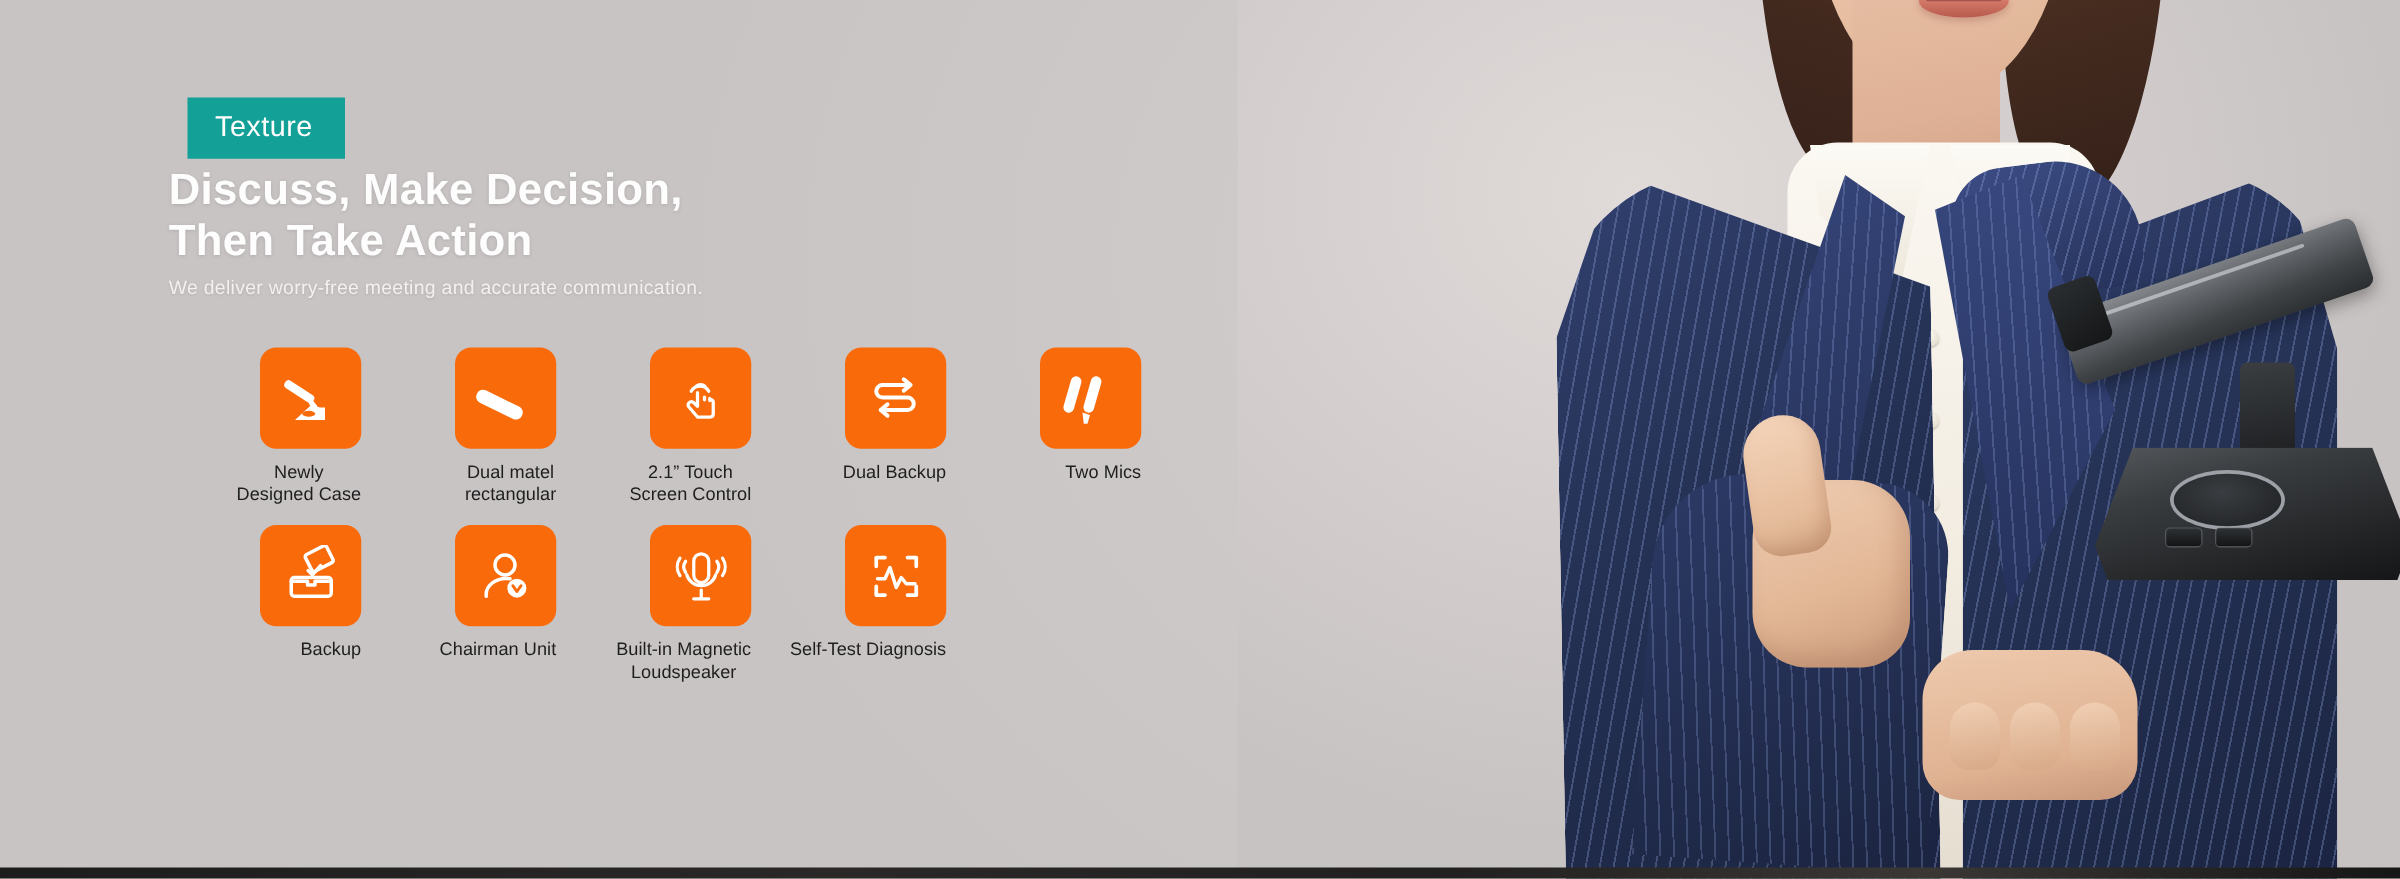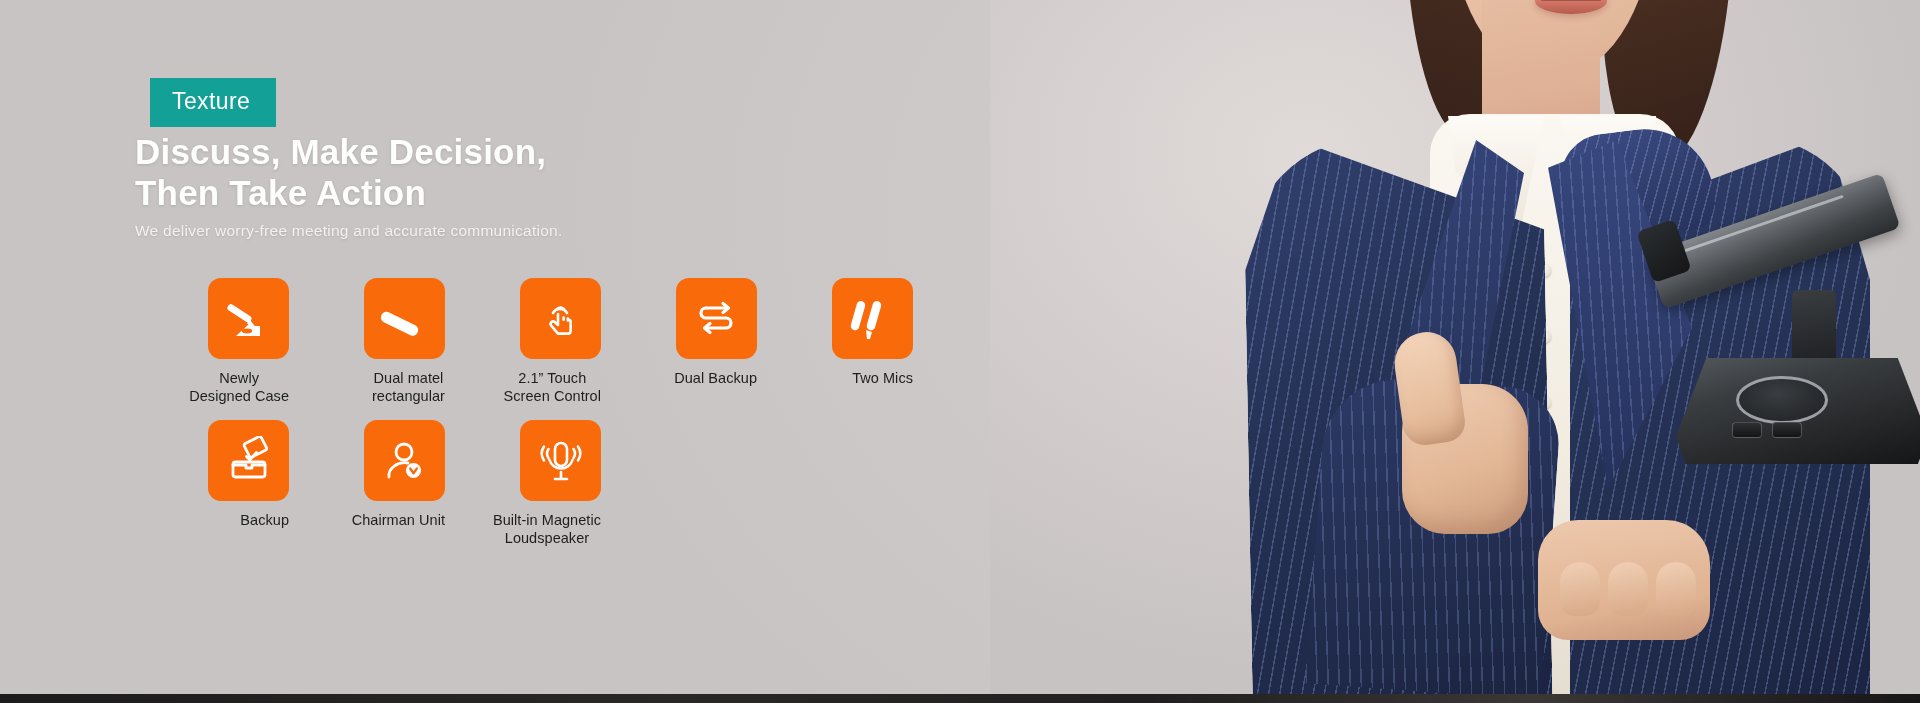--- a/index.html
+++ b/index.html
@@ -421,18 +421,30 @@
             <path d="M12.5 13 a8 8 0 0 0 0 9"></path>
             <path d="M8 10.5 a12.5 12.5 0 0 0 0 14"></path>
             <path d="M37.5 13 a8 8 0 0 1 0 9"></path>
             <path d="M42 10.5 a12.5 12.5 0 0 1 0 14"></path>
           </svg>
         </div>
         <div class="cap">Built-in Magnetic
 Loudspeaker</div>
       </div>
 
+      <div class="cell r2">
+        <div class="tile">
+          <svg width="50" height="50" viewBox="0 0 50 50" fill="none" stroke="#fff" stroke-width="3" stroke-linecap="round" stroke-linejoin="round">
+            <path d="M9 17 V10 h7"></path>
+            <path d="M41 17 V10 h-7"></path>
+            <path d="M9 33 v7 h7"></path>
+            <path d="M41 33 v7 h-7"></path>
+            <path d="M10 27 h6 l4-9 l5 16 l4-8 l4 5 h7" stroke-width="2.8"></path>
+          </svg>
+        </div>
+        <div class="cap">Self-Test Diagnosis</div>
+      </div>
 
     </div>
   </div>
 
   <div id="bottom-strip"></div>
 </div>
 
 </body></html>

